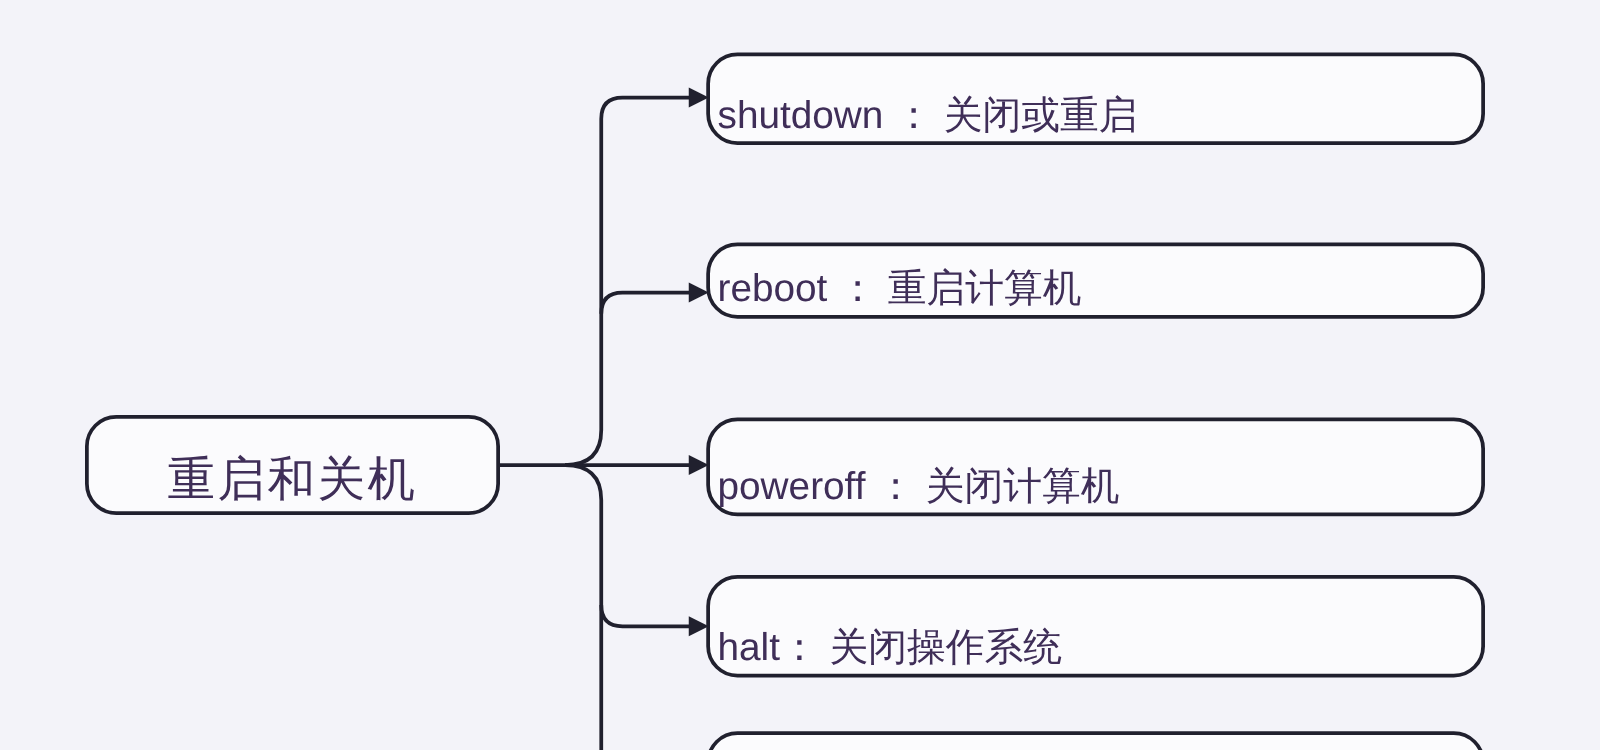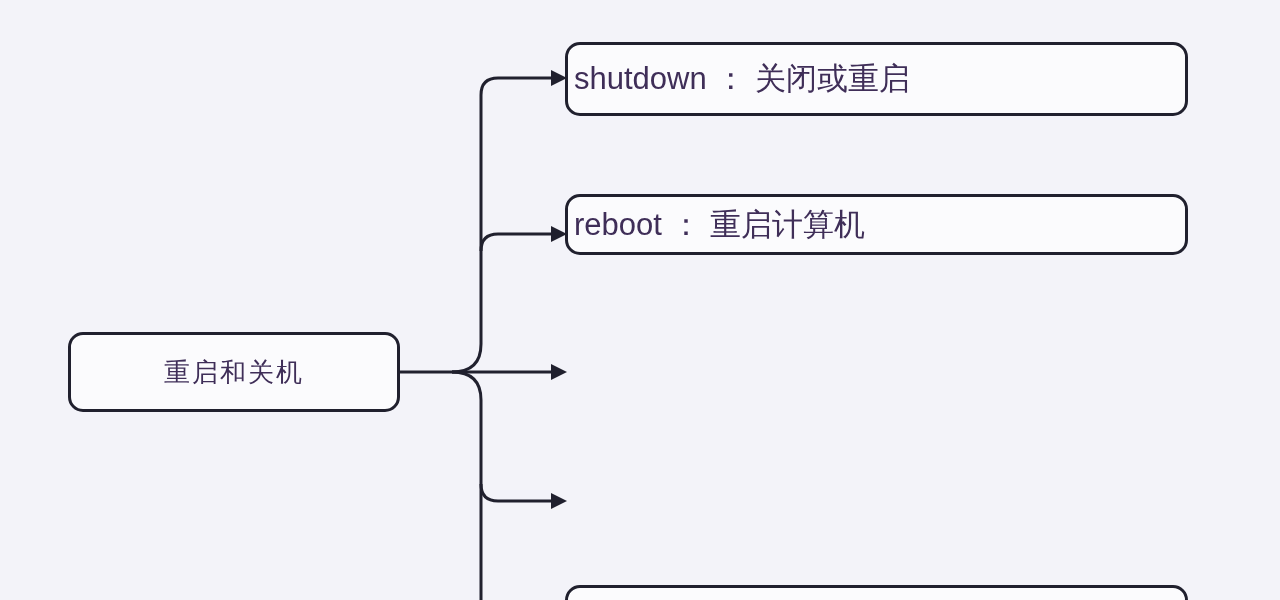--- a/index.html
+++ b/index.html
@@ -28,32 +28,32 @@
   }
   .connectors polygon {
     fill: var(--connector, #20202e);
     stroke: none;
   }
   .node {
     position: absolute;
     box-sizing: border-box;
     background: var(--node-fill, #fbfbfd);
     border: 3px solid var(--border, #20202e);
-    border-radius: 15px;
+    border-radius: 25px;
     display: flex;
-    align-items: center;
+    align-items: flex-end;
     color: var(--text, #3f2e58);
   }
   .node-root {
     left: 68px;
     top: 332px;
     width: 332px;
     height: 80px;
     justify-content: center;
-    font-size: 26px;
+    font-size: 38px;
     font-weight: 500;
     letter-spacing: 2px;
   }
   .node-child {
     left: 565px;
     width: 623px;
     justify-content: flex-start;
     padding-left: 6px;
     font-size: 31px;
     font-weight: 400;
@@ -93,19 +93,25 @@
   </div>
 
   <div class="node node-child node-child-0">
     <span>shutdown ： 关闭或重启</span>
   </div>
 
   <div class="node node-child node-child-1">
     <span>reboot ： 重启计算机</span>
   </div>
 
+  <div class="node node-child node-child-2">
+    <span>poweroff ： 关闭计算机</span>
+  </div>
 
+  <div class="node node-child node-child-3">
+    <span>halt： 关闭操作系统</span>
+  </div>
 
   <div class="node node-child node-child-4">
     <span></span>
   </div>
 
 </div>
 
 </body></html>

